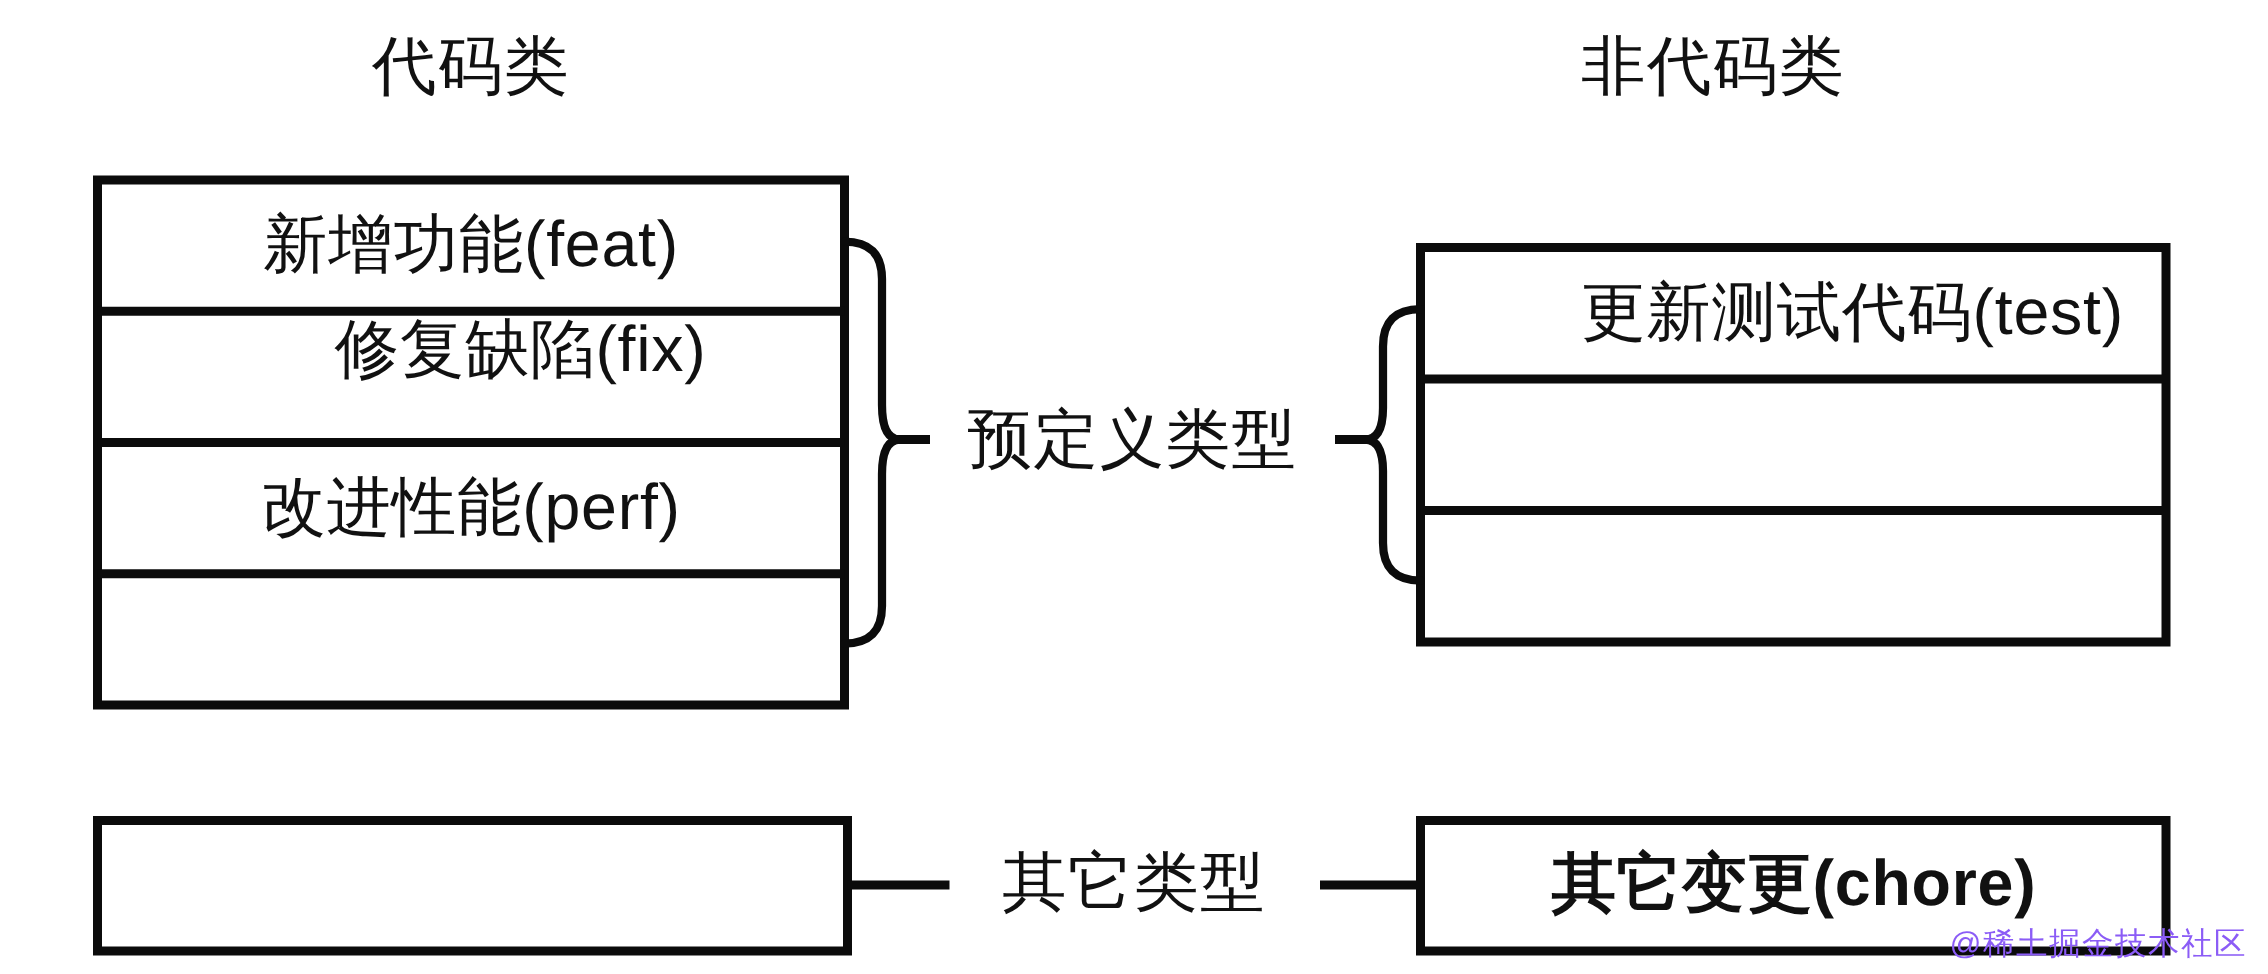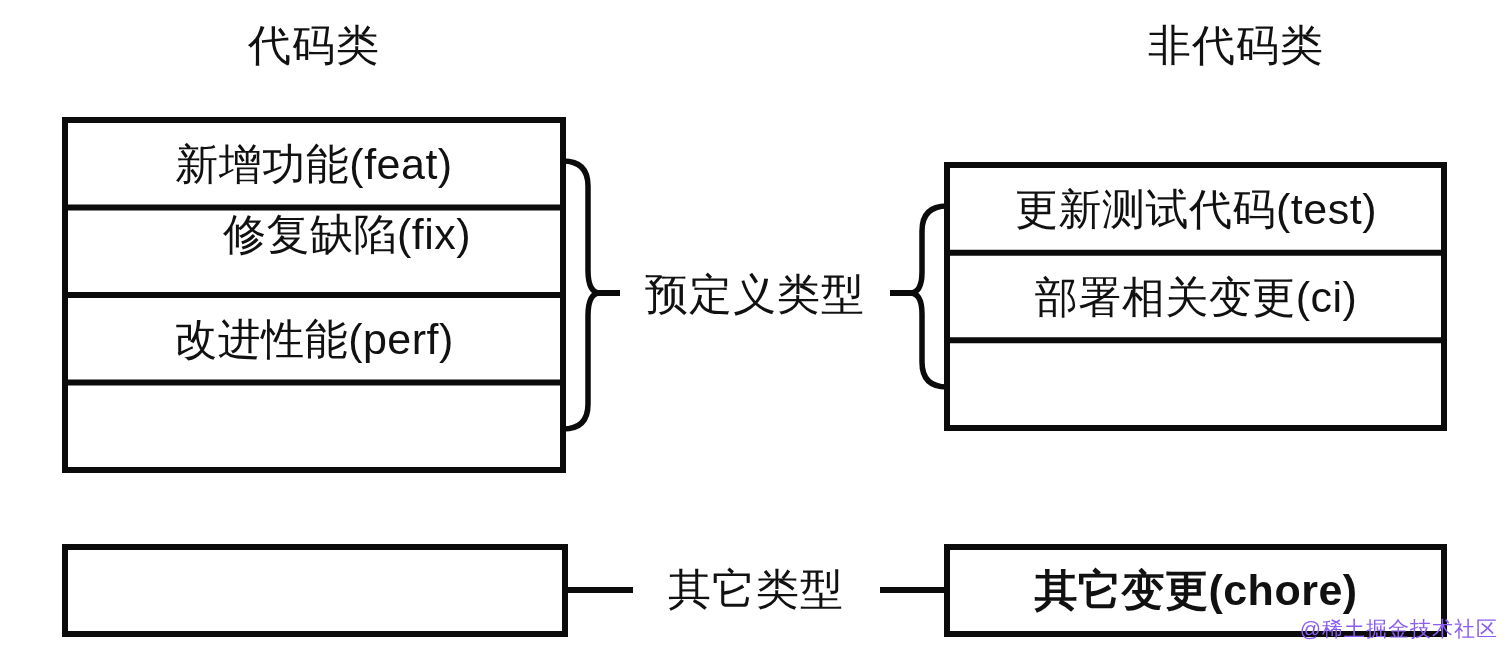--- a/index.html
+++ b/index.html
@@ -133,32 +133,31 @@
     <line class="connector" x1="880" y1="590" x2="947" y2="590"></line>
     <g>
       <rect class="boxfill" x="947" y="547" width="497" height="87"></rect>
       <rect class="stroke" x="947" y="547" width="497" height="87"></rect>
     </g>
 
   </svg>
 
   <div class="txt header-label" style="left:314px; top:45px;">代码类</div>
 
-  <div class="txt header-label" style="left:1236px; top:45px;">非代码类</div>
+  <div class="txt header-label" style="left:1142px; top:45px;">非代码类</div>
 
   <div class="txt cell-label" style="left:314px; top:163.5px;">新增功能(feat)</div>
 
   <div class="txt cell-label" style="left:314px; top:234px;margin-left:33px;">修复缺陷(fix)</div>
 
   <div class="txt cell-label" style="left:314px; top:338.5px;">改进性能(perf)</div>
 
 
-  <div class="txt cell-label" style="left:1196px; top:209px;">更新测试代码(test)</div>
+  <div class="txt cell-label" style="left:1235px; top:209px;">更新测试代码(test)</div>
 
-  <div class="txt cell-label" style="left:1196px; top:296.5px;">部署相关变更(ci)</div>
 
 
   <div class="txt mid-label" style="left:755px; top:294px;">预定义类型</div>
 
 
   <div class="txt mid-label" style="left:756px; top:589px;">其它类型</div>
 
   <div class="txt cell-label" style="left:1196px; top:590px;font-weight:bold;">其它变更(chore)</div>
 
   <div class="watermark">@稀土掘金技术社区</div>

